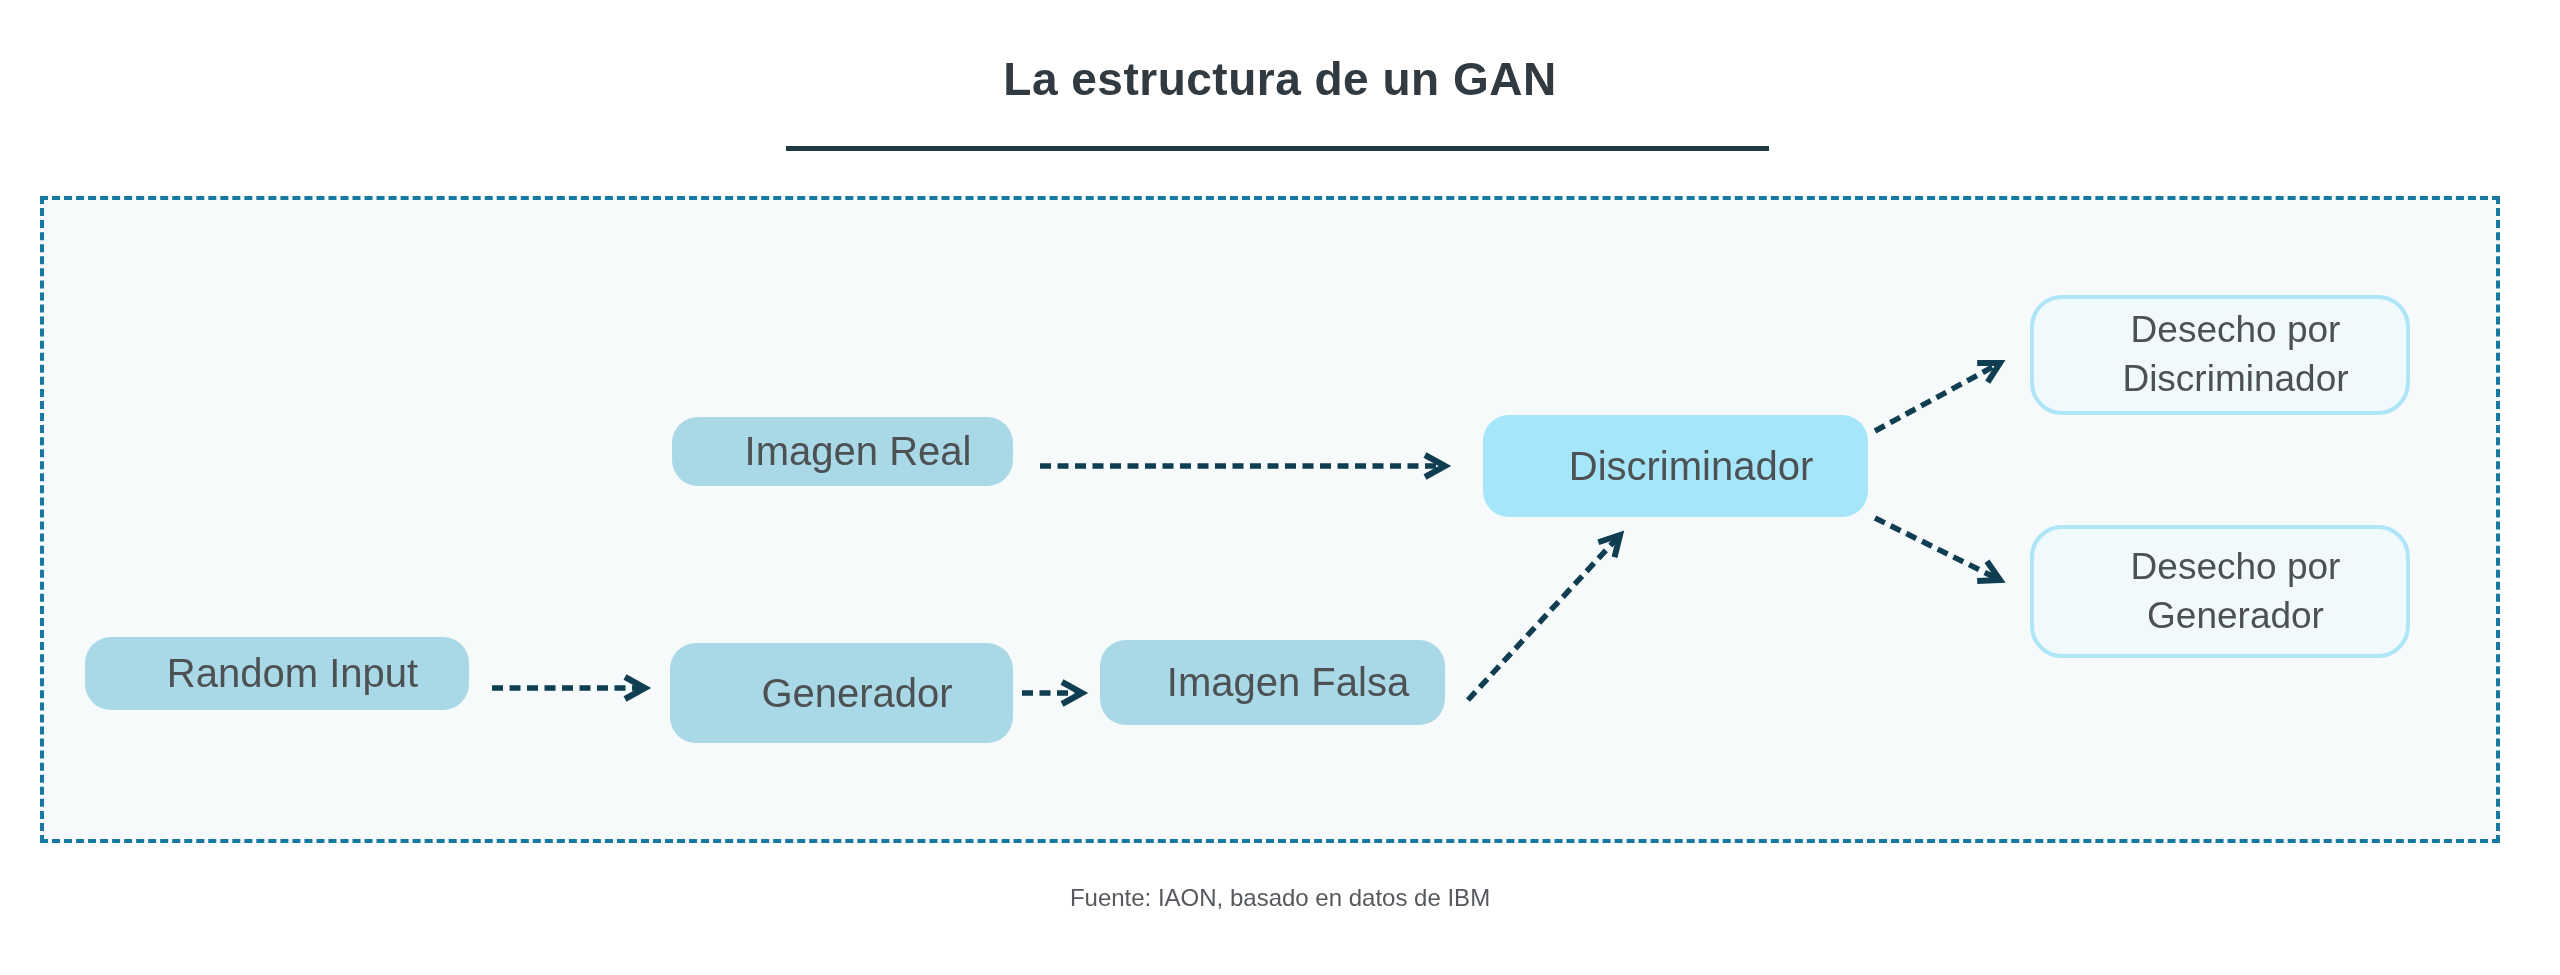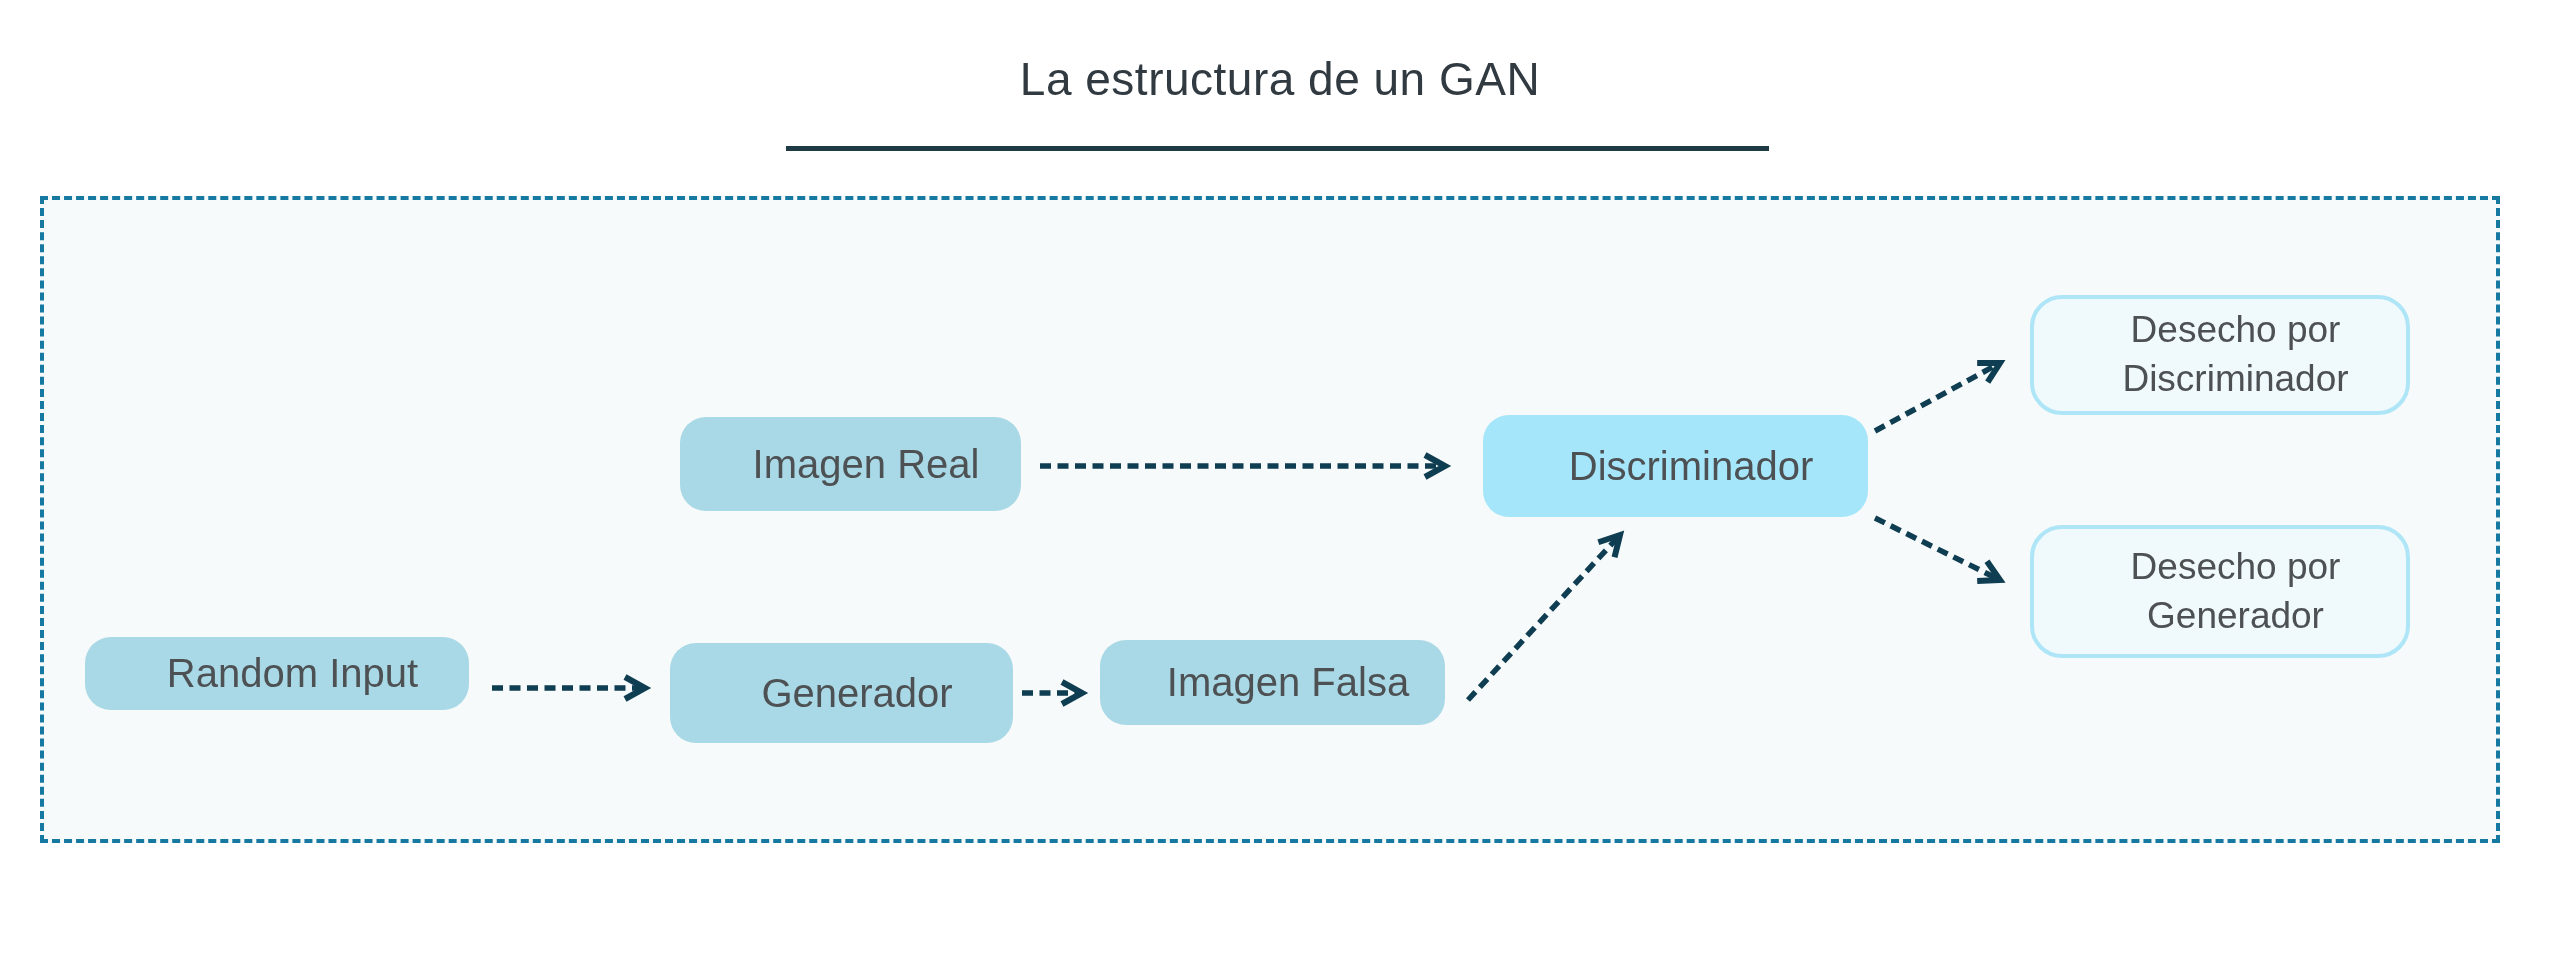--- a/index.html
+++ b/index.html
@@ -23,21 +23,21 @@
     height:975px;
     font-family:"Liberation Sans", sans-serif;
     background:#ffffff;
     overflow:hidden;
   }
   .page-title{
     position:absolute;
     left:0; right:0; top:52px;
     text-align:center;
     font-size:46px;
-    font-weight:400;
+    font-weight:700;
     color:var(--title-color);
     letter-spacing:0.5px;
   }
   .title-underline{
     position:absolute;
     left:786px; top:146px;
     width:983px; height:5px;
     background:var(--underline-color);
   }
   .frame{
@@ -84,21 +84,21 @@
     border-radius:26px;
   }
   .node-outline{
     background:var(--outline-node-fill);
     border:4px solid var(--outline-node-border);
     border-radius:32px;
     flex-direction:column;
     font-size:37px;
     line-height:1.32;
   }
-  .n-imagen-real   {left:672px;  top:417px; width:341px; height:94px;margin-left:8px;}
+  .n-imagen-real   {left:672px;  top:417px; width:341px; height:69px;}
   .n-random-input  {left:85px;   top:637px; width:384px; height:73px;}
   .n-generador     {left:670px;  top:643px; width:343px; height:100px;}
   .n-imagen-falsa  {left:1100px; top:640px; width:345px; height:85px;}
   .n-discriminador {left:1483px; top:415px; width:385px; height:102px;}
   .n-desecho-disc  {left:2030px; top:295px; width:380px; height:120px;}
   .n-desecho-gen   {left:2030px; top:525px; width:380px; height:133px;}
   .footer-caption{
     position:absolute;
     left:0; right:0; top:884px;
     text-align:center;
@@ -143,14 +143,15 @@
   <div class="node node-outline n-desecho-disc">
     <span>Desecho por</span>
     <span>Discriminador</span>
   </div>
 
   <div class="node node-outline n-desecho-gen">
     <span>Desecho por</span>
     <span>Generador</span>
   </div>
 
+  <div class="footer-caption">Fuente: IAON, basado en datos de IBM</div>
 
 </div>
 
 </body></html>

